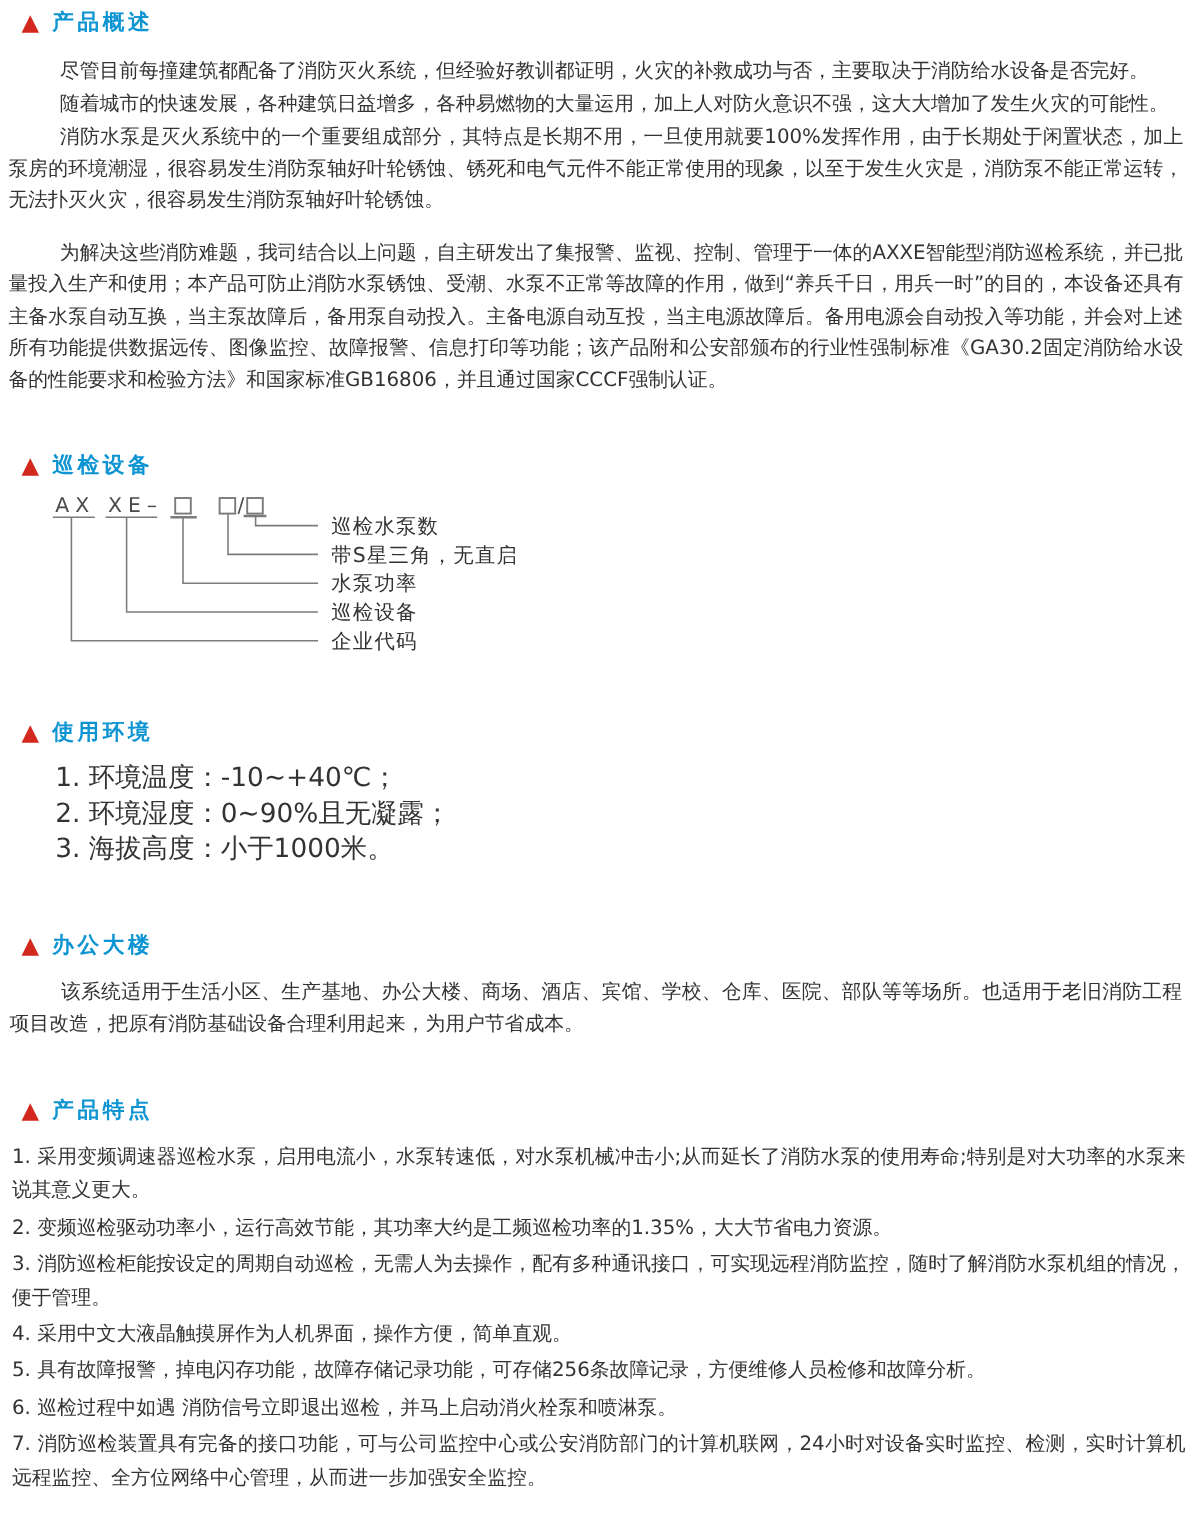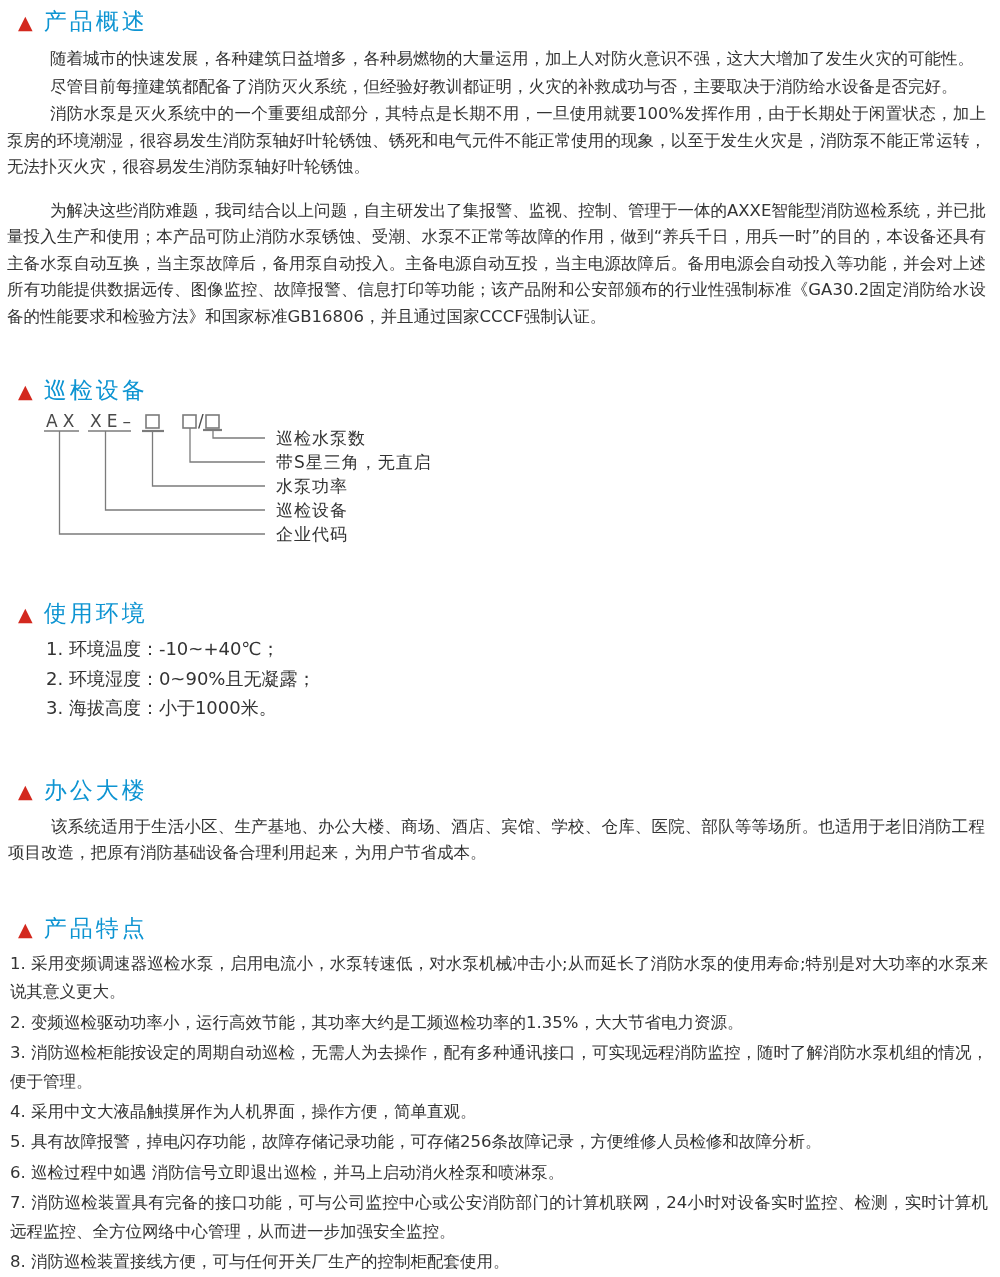--- a/index.html
+++ b/index.html
@@ -25,22 +25,22 @@
     gap:11px;
   }
   .tri{
     color:#d3281e;
     font-size:19px;
     line-height:1;
     transform:translateY(1px);
   }
   .sec-title{
     color:#0d94d2;
-    font-size:23px;
-    font-weight:normal;
+    font-size:18px;
+    font-weight:bold;
     letter-spacing:3px;
     line-height:1.2;
   }
   
   .paras{
     position:absolute;
     left:7px;
     right:14px;
     font-size:16.5px;
     line-height:26.5px;
@@ -80,21 +80,21 @@
   .dbox{
     stroke:#7b7b7b;
     stroke-width:1.6;
     fill:none;
   }
   .thick{stroke-width:2.2;}
   
   .env-list{
     position:absolute;
     left:46px;
-    font-size:18px;
+    font-size:22px;
     color:#333;
   }
   .env-item{
     margin:0 0 12.5px 0;
     line-height:17px;
   }
   
   .scope-para{
     position:absolute;
     left:7px;
@@ -119,22 +119,22 @@
 </head>
 <body>
 
 <div class="page">
 
   <div class="sec-head" style="top:8px;">
     <span class="tri">▲</span>
     <span class="sec-title">产品概述</span>
   </div>
   <div class="paras" style="top:46px;">
+    <p>尽管目前每撞建筑都配备了消防灭火系统，但经验好教训都证明，火灾的补救成功与否，主要取决于消防给水设备是否完好。</p>
     <p>随着城市的快速发展，各种建筑日益增多，各种易燃物的大量运用，加上人对防火意识不强，这大大增加了发生火灾的可能性。</p>
-    <p>尽管目前每撞建筑都配备了消防灭火系统，但经验好教训都证明，火灾的补救成功与否，主要取决于消防给水设备是否完好。</p>
     <p>消防水泵是灭火系统中的一个重要组成部分，其特点是长期不用，一旦使用就要100%发挥作用，由于长期处于闲置状态，加上泵房的环境潮湿，很容易发生消防泵轴好叶轮锈蚀、锈死和电气元件不能正常使用的现象，以至于发生火灾是，消防泵不能正常运转，无法扑灭火灾，很容易发生消防泵轴好叶轮锈蚀。</p>
     <p class="gap-p">为解决这些消防难题，我司结合以上问题，自主研发出了集报警、监视、控制、管理于一体的AXXE智能型消防巡检系统，并已批量投入生产和使用；本产品可防止消防水泵锈蚀、受潮、水泵不正常等故障的作用，做到“养兵千日，用兵一时”的目的，本设备还具有主备水泵自动互换，当主泵故障后，备用泵自动投入。主备电源自动互投，当主电源故障后。备用电源会自动投入等功能，并会对上述所有功能提供数据远传、图像监控、故障报警、信息打印等功能；该产品附和公安部颁布的行业性强制标准《GA30.2固定消防给水设备的性能要求和检验方法》和国家标准GB16806，并且通过国家CCCF强制认证。</p>
   </div>
 
   <div class="sec-head" style="top:377px;">
     <span class="tri">▲</span>
     <span class="sec-title">巡检设备</span>
   </div>
   <svg class="model-svg" width="620" height="148" viewBox="0 0 620 148">
 
@@ -186,16 +186,15 @@
     <span class="sec-title">产品特点</span>
   </div>
   <div class="feat-list" style="top:950px;">
     <p class="feat-item">1. 采用变频调速器巡检水泵，启用电流小，水泵转速低，对水泵机械冲击小;从而延长了消防水泵的使用寿命;特别是对大功率的水泵来说其意义更大。</p>
     <p class="feat-item">2. 变频巡检驱动功率小，运行高效节能，其功率大约是工频巡检功率的1.35%，大大节省电力资源。</p>
     <p class="feat-item">3. 消防巡检柜能按设定的周期自动巡检，无需人为去操作，配有多种通讯接口，可实现远程消防监控，随时了解消防水泵机组的情况，便于管理。</p>
     <p class="feat-item">4. 采用中文大液晶触摸屏作为人机界面，操作方便，简单直观。</p>
     <p class="feat-item">5. 具有故障报警，掉电闪存功能，故障存储记录功能，可存储256条故障记录，方便维修人员检修和故障分析。</p>
     <p class="feat-item">6. 巡检过程中如遇 消防信号立即退出巡检，并马上启动消火栓泵和喷淋泵。</p>
     <p class="feat-item">7. 消防巡检装置具有完备的接口功能，可与公司监控中心或公安消防部门的计算机联网，24小时对设备实时监控、检测，实时计算机远程监控、全方位网络中心管理，从而进一步加强安全监控。</p>
-    <p class="feat-item">8. 消防巡检装置接线方便，可与任何开关厂生产的控制柜配套使用。</p>
   </div>
 
 </div>
 
 </body></html>

